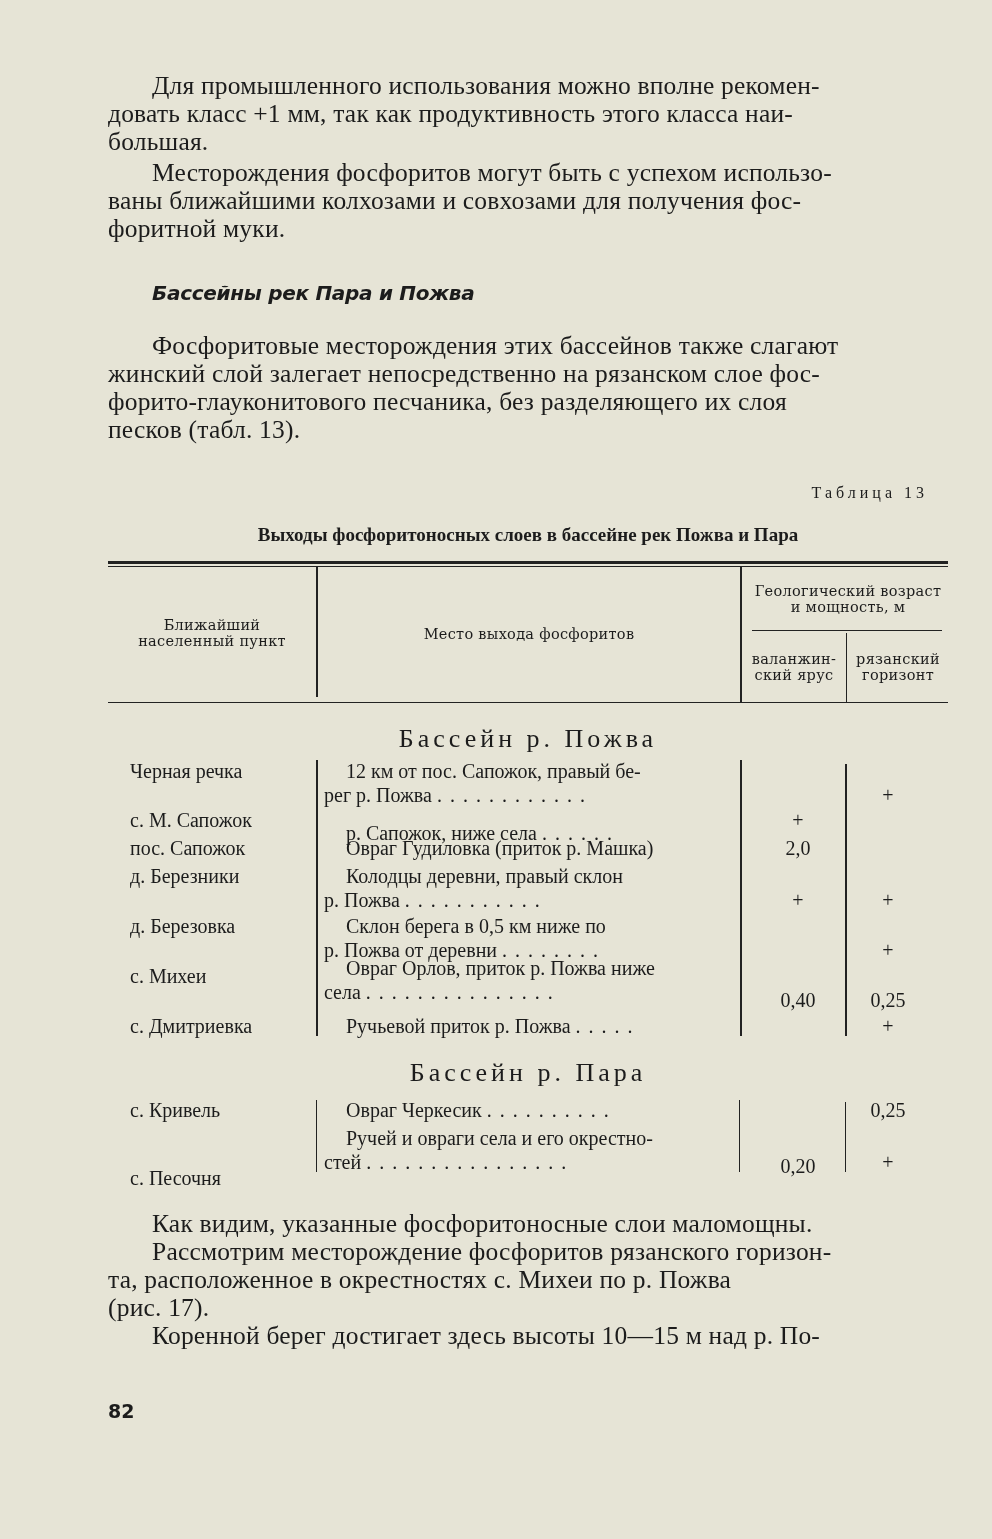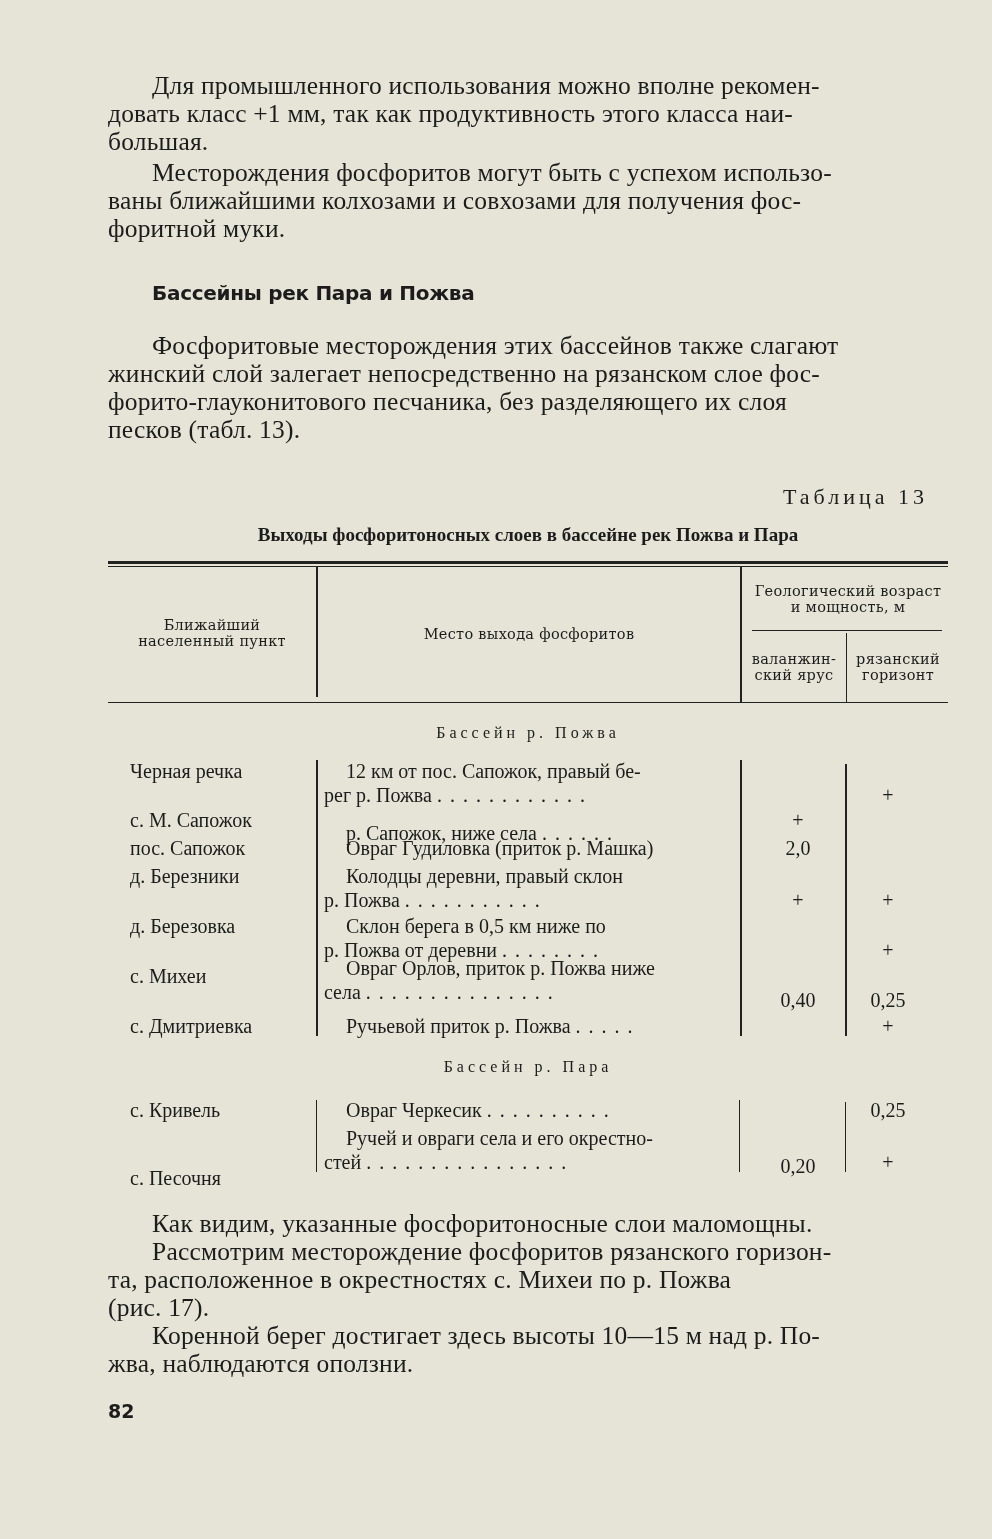--- a/index.html
+++ b/index.html
@@ -15,39 +15,39 @@
   .para {
     position: absolute; left: 108px; width: 840px;
     font-size: 25.5px; line-height: 28px;
     text-align: justify;
     letter-spacing: 0.2px;
   }
   .para .ind { display: inline-block; width: 44px; }
   .heading {
     position: absolute; left: 152px; top: 281px;
     font-family: "DejaVu Sans", sans-serif; font-weight: bold;
-    font-size: 20px; letter-spacing: -0.3px;
+    font-size: 20px; letter-spacing: -0.3px; font-style: italic;
   }
   .table-num {
     position: absolute; right: 64px; top: 484px;
-    font-size: 22px; letter-spacing: 4px;
+    font-size: 16px; letter-spacing: 4px;
   }
   .table-title {
     position: absolute; left: 108px; width: 840px; top: 524px;
     text-align: center; font-weight: bold; font-size: 19px;
   }
   .rule { position: absolute; background: #222; }
   .vline { position: absolute; background: #222; width: 2px; }
   .hdr {
     position: absolute; font-size: 14.5px; line-height: 16px; text-align: center;
     font-family: "DejaVu Serif", serif; letter-spacing: 0.3px;
   }
   .section {
     position: absolute; left: 108px; width: 840px; text-align: center;
-    font-size: 16px; letter-spacing: 4px;
+    font-size: 26px; letter-spacing: 4px;
   }
   .cell { position: absolute; font-size: 20px; line-height: 24px; }
   .place { left: 130px; }
   .loc { left: 324px; width: 410px; }
   .loc .l1 { padding-left: 22px; }
   .dots { letter-spacing: 8px; }
   .val { text-align: center; width: 100px; }
   .val1 { left: 748px; }
   .val2 { left: 838px; }
   .pagenum {
@@ -185,17 +185,16 @@
   <div class="para" style="top:1210px;">
     <div><span class="ind"></span><span>Как видим, указанные фосфоритоносные слои маломощны.</span></div>
   </div>
   <div class="para" style="top:1238px;">
     <div><span class="ind"></span><span>Рассмотрим месторождение фосфоритов рязанского горизон-</span></div>
     <div>та, расположенное в окрестностях с. Михеи по р. Пожва</div>
     <div>(рис. 17).</div>
   </div>
   <div class="para" style="top:1322px;">
     <div><span class="ind"></span><span>Коренной берег достигает здесь высоты 10—15 м над р. По-</span></div>
-    <div>жва, наблюдаются оползни.</div>
   </div>
 
   <div class="pagenum">82</div>
 </div>
 
 </body></html>

